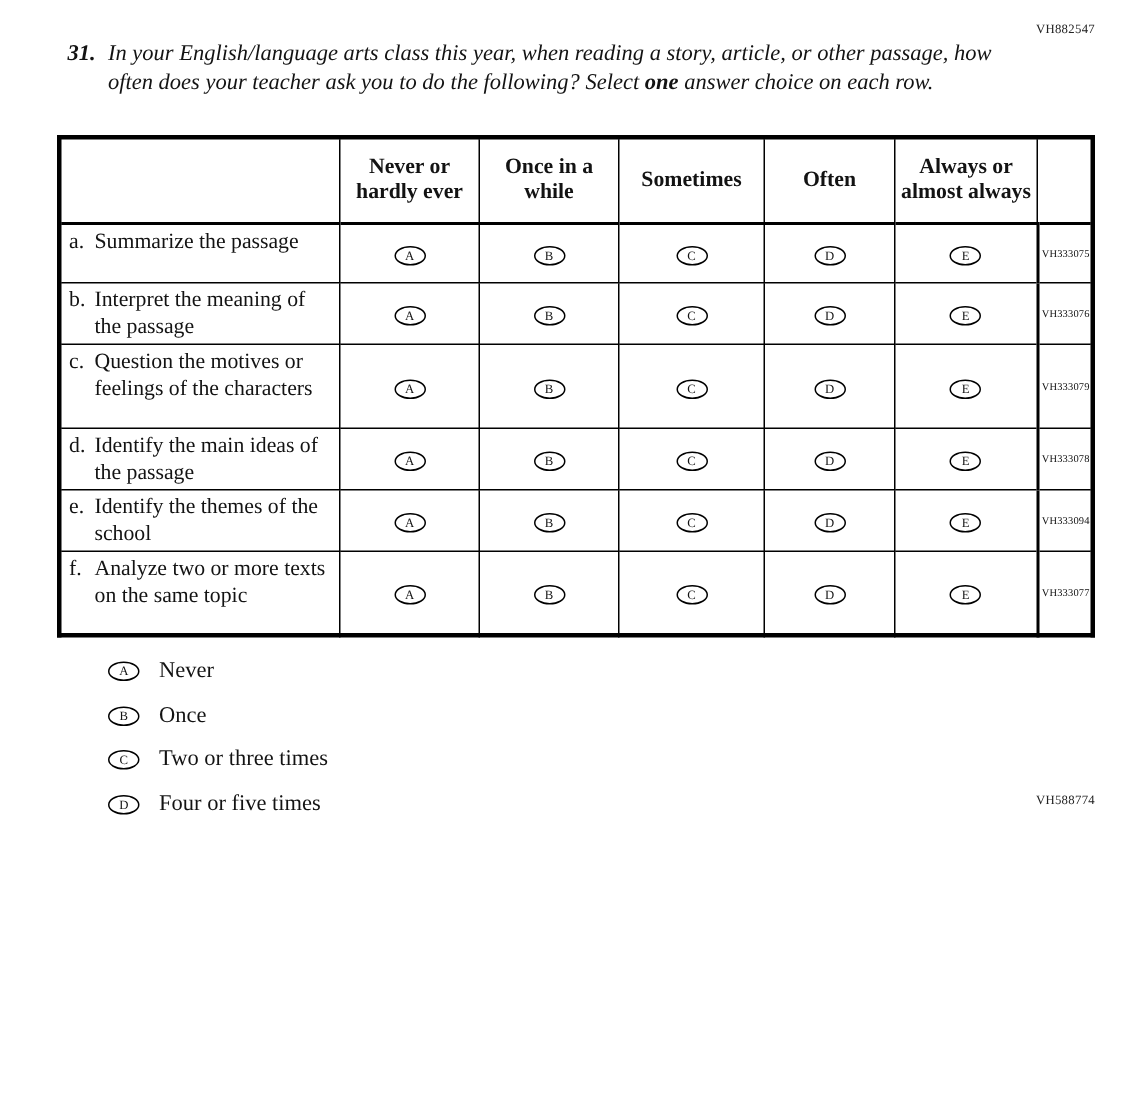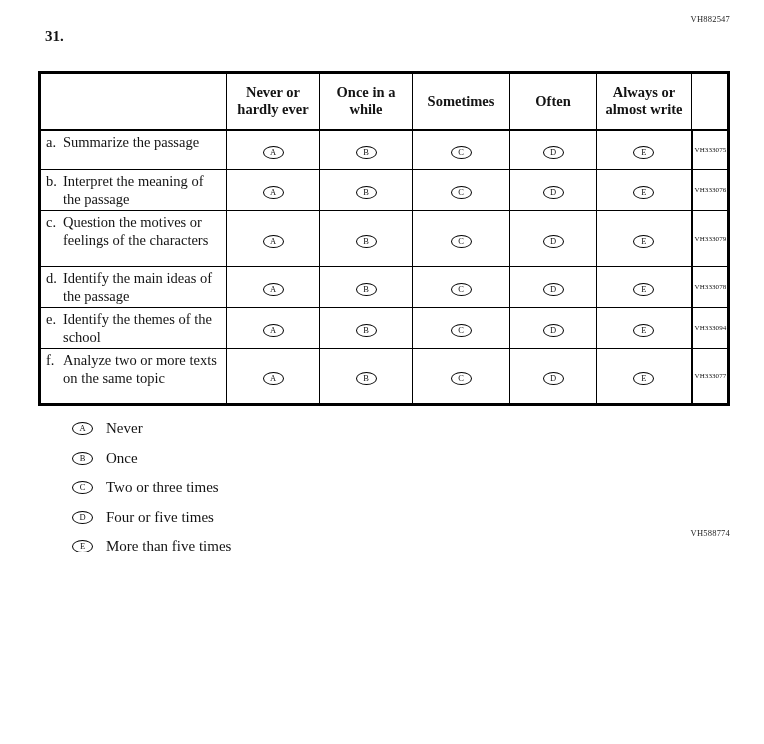--- a/index.html
+++ b/index.html
@@ -17,21 +17,21 @@
   }
   .form-code {
     position: absolute;
     font-size: 8.5px;
     letter-spacing: .2px;
     color: #222;
   }
   .fc1 { top: 14px; right: 34px; }
   .fc2 { top: 494px; right: 34px; margin-top: 34px; }
 
-  .qrow { display: flex; }
+  .qrow { display: flex; font-style: italic; }
   .q31 { padding: 27px 0 0 45px; }
   .q32 { padding: 0; margin: 84px 0 0 45px; }
   .qnum { font-weight: bold; width: 27px; flex: none; font-size: 15px; line-height: 19px; }
   .qtext { width: 592px; font-size: 15px; line-height: 19px; }
   .q32 .qtext { width: 580px; }
 
   table.grid {
     border-collapse: collapse;
     table-layout: fixed;
     margin: 25px 0 0 38px;
@@ -91,40 +91,41 @@
 </head>
 <body>
 
 <div class="page">
 
   <div class="form-code fc1">VH882547</div>
   <div class="form-code fc2">VH588774</div>
 
   <div class="qrow q31">
     <div class="qnum">31.</div>
+    <div class="qtext"><span>In your English/language arts class this year, when reading a story, article, or other passage, how often does your teacher ask you to do the following? Select </span><b>one</b><span> answer choice on each row.</span></div>
   </div>
 
   <table class="grid">
     <colgroup>
       <col style="width:187px">
       <col style="width:93px">
       <col style="width:93px">
       <col style="width:97px">
       <col style="width:87px">
       <col style="width:95px">
       <col style="width:37px">
     </colgroup>
     <tbody>
         <tr class="hh">
       <th></th>
       <th>Never or hardly ever</th>
       <th>Once in a while</th>
       <th>Sometimes</th>
       <th>Often</th>
-      <th>Always or almost write</th>
+      <th>Always or almost always</th>
       <th class="cc"></th>
     </tr>
 
     <tr class="r2">
       <td class="rl">
         <div class="rl-flex">
               <span class="rl-ltr">a.</span>
               <span class="rl-txt">Summarize the passage</span>
             </div>
       </td>

